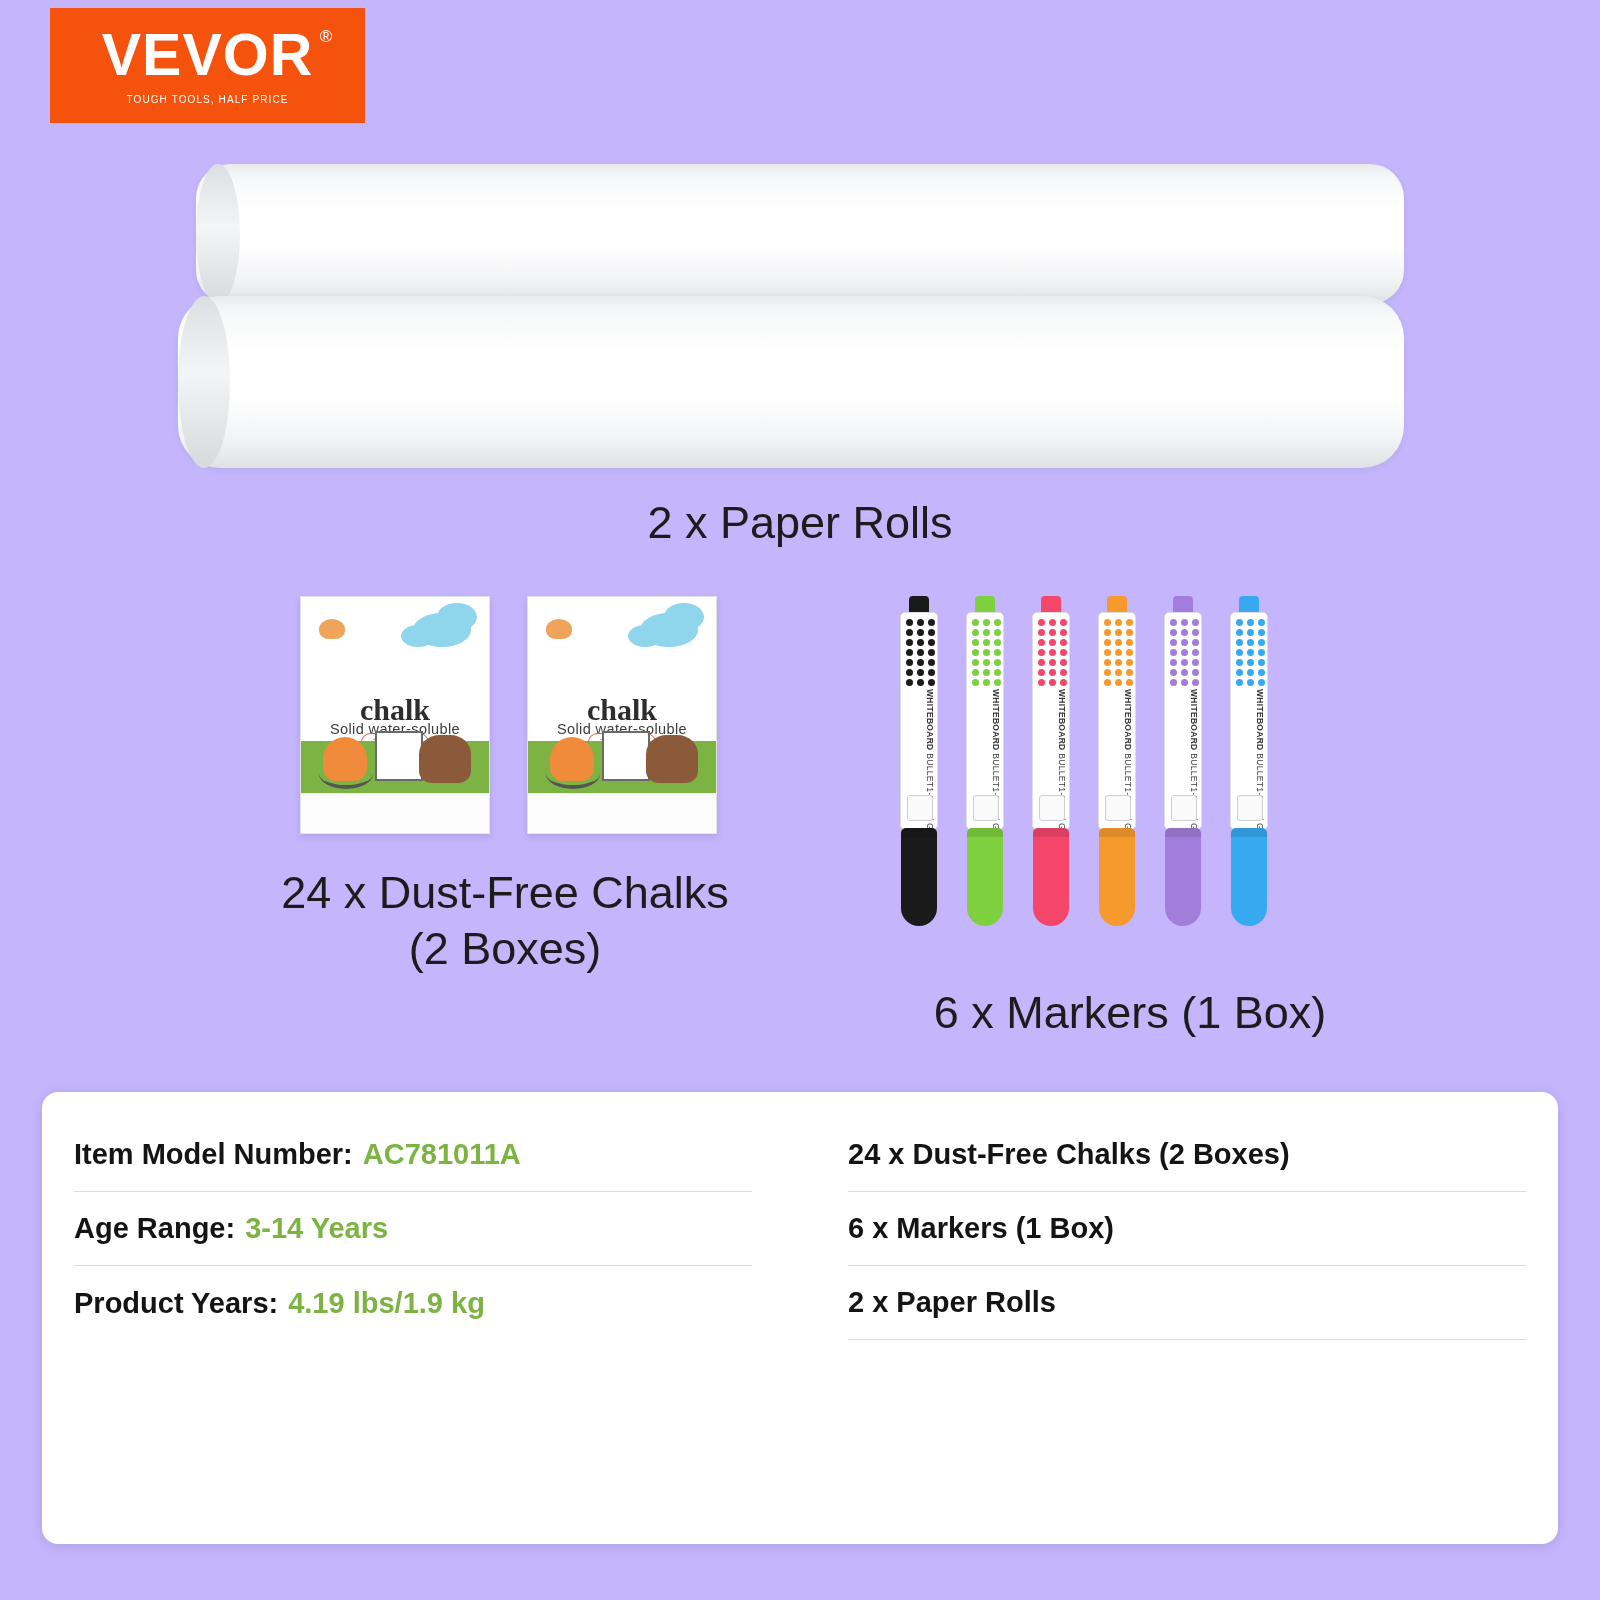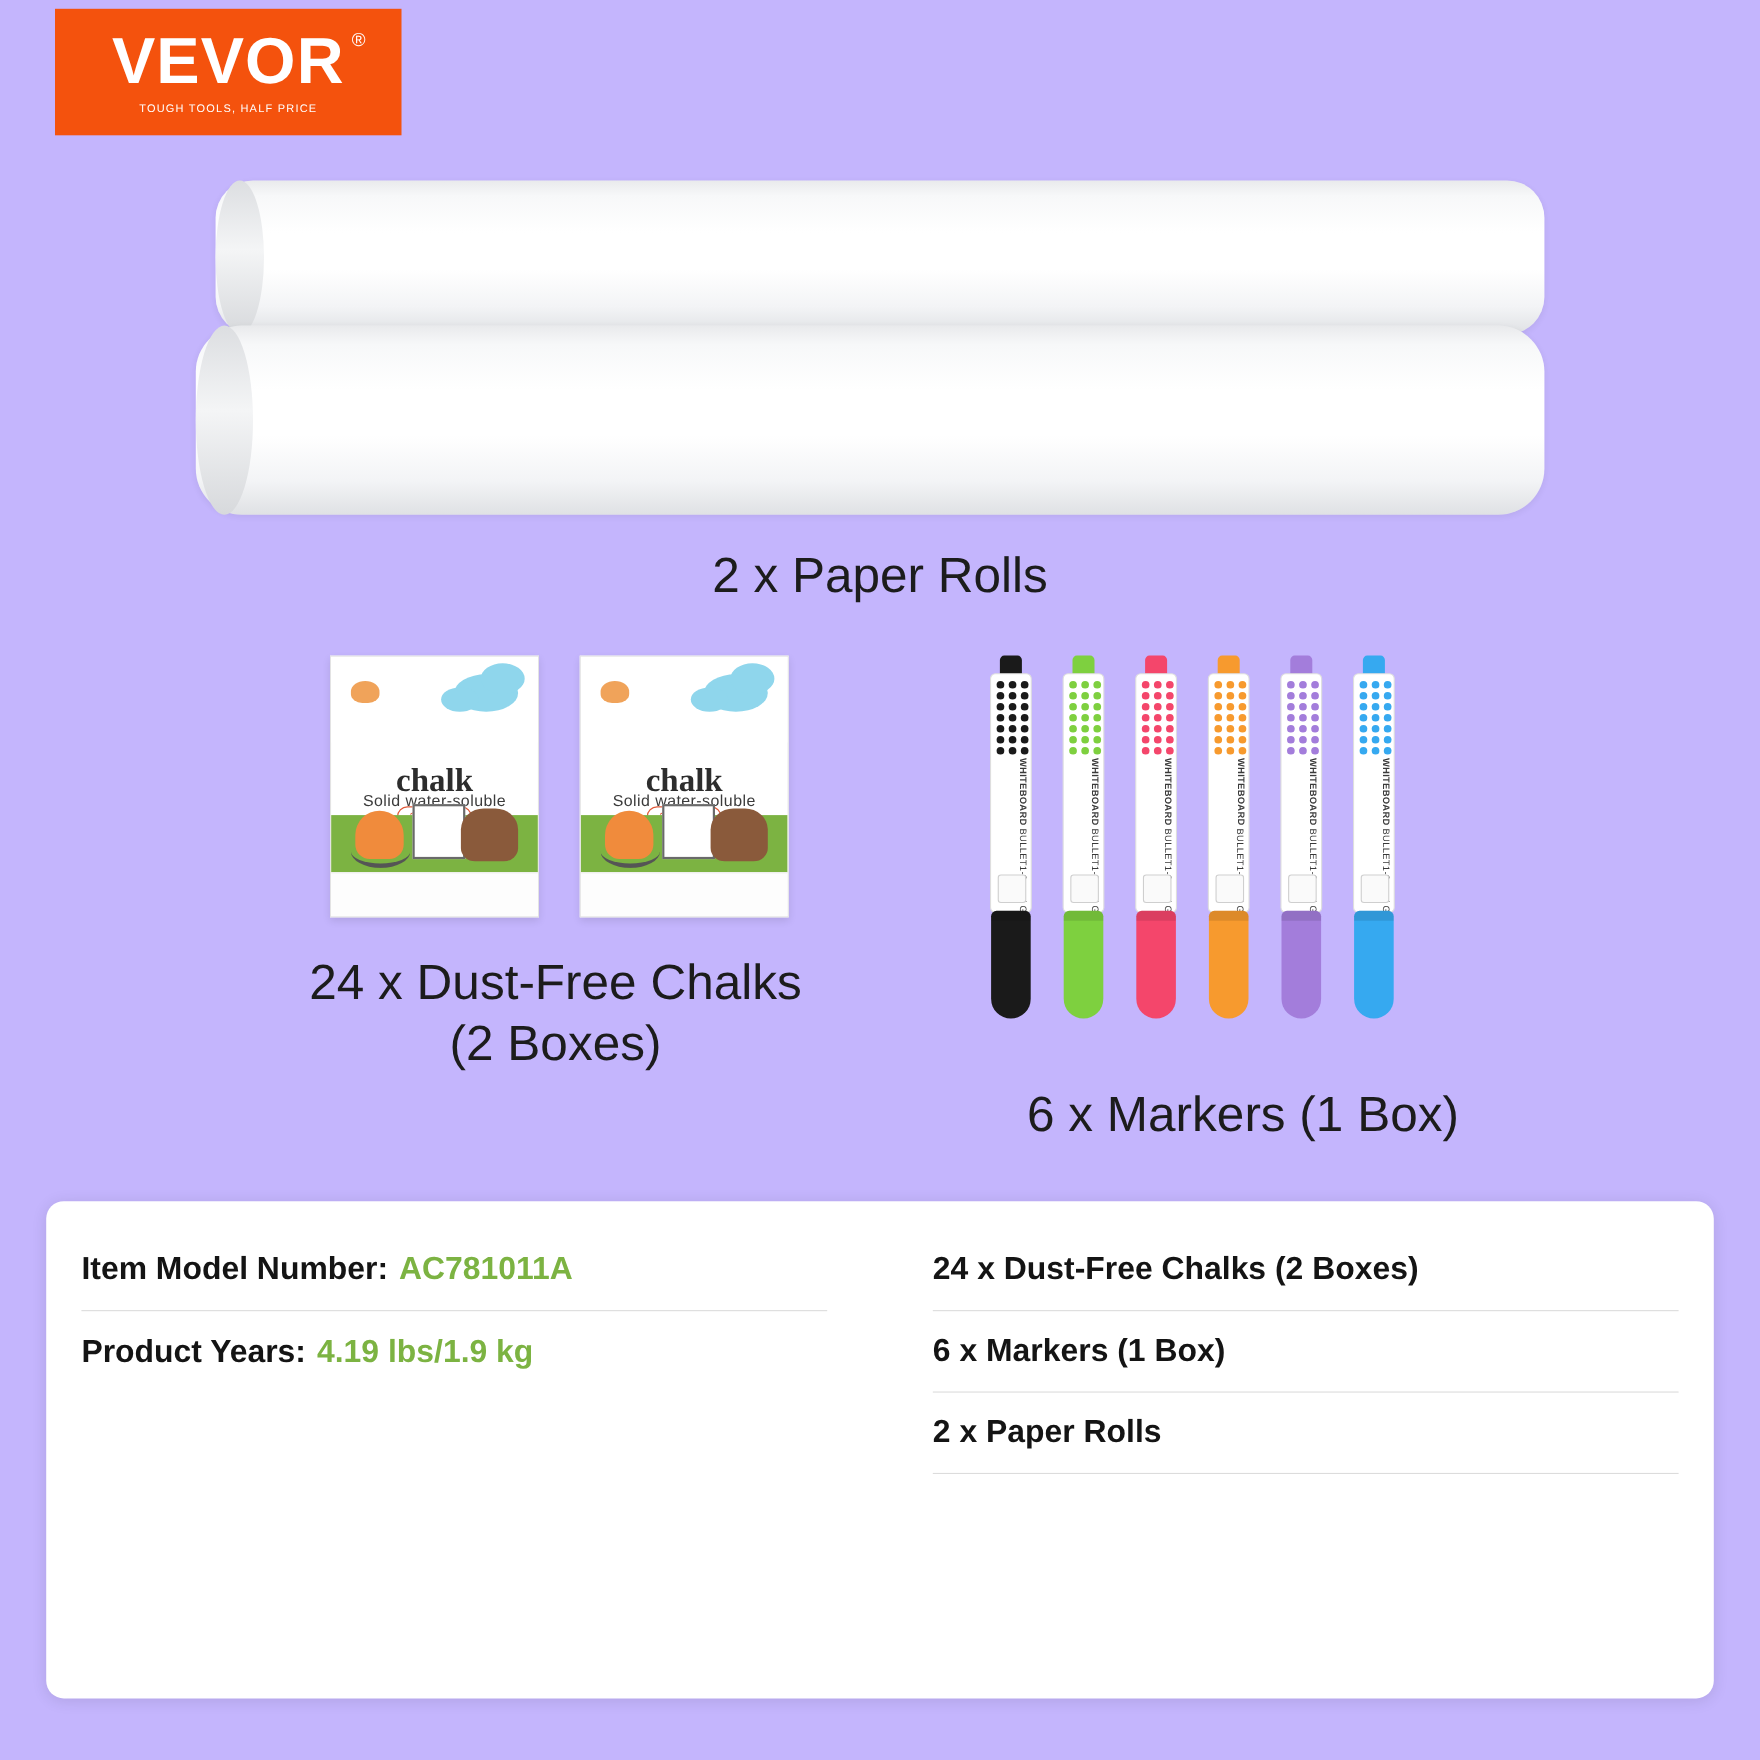--- a/index.html
+++ b/index.html
@@ -448,20 +448,24 @@
 
   <div class="caption cap-markers">6 x Markers (1 Box)</div>
 
   <div class="card">
     <div class="card-cols">
       <div class="col left">
         <div class="spec-row">
           <span class="lbl">Item Model Number:</span>
           <span class="val">AC781011A</span>
         </div>
+        <div class="spec-row">
+          <span class="lbl">Age Range:</span>
+          <span class="val">3-14 Years</span>
+        </div>
         <div class="spec-row last">
           <span class="lbl">Product Years:</span>
           <span class="val">4.19 lbs/1.9 kg</span>
         </div>
         <div class="spec-row blank"></div>
       </div>
       <div class="col right">
         <div class="spec-row">
           <span class="acc-item">24 x Dust-Free Chalks (2 Boxes)</span>
         </div>

